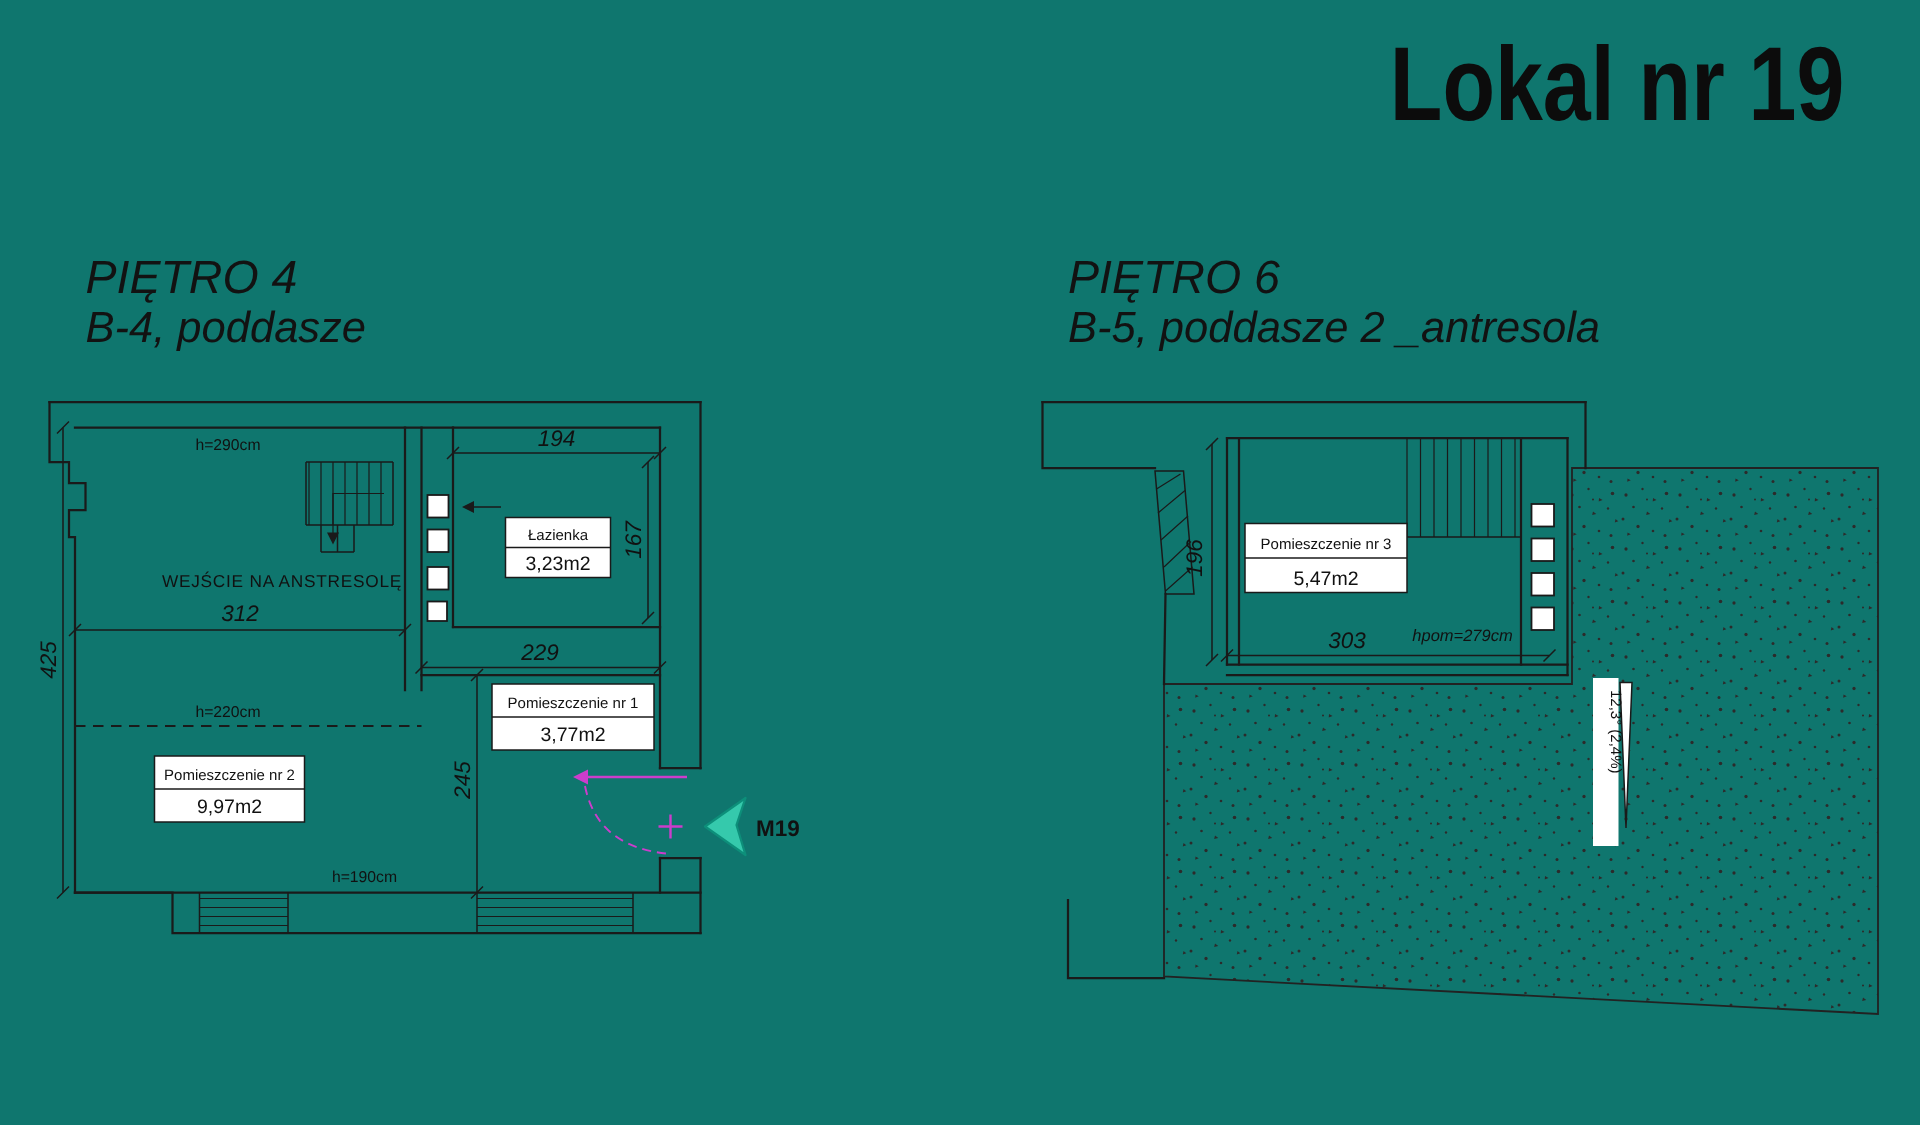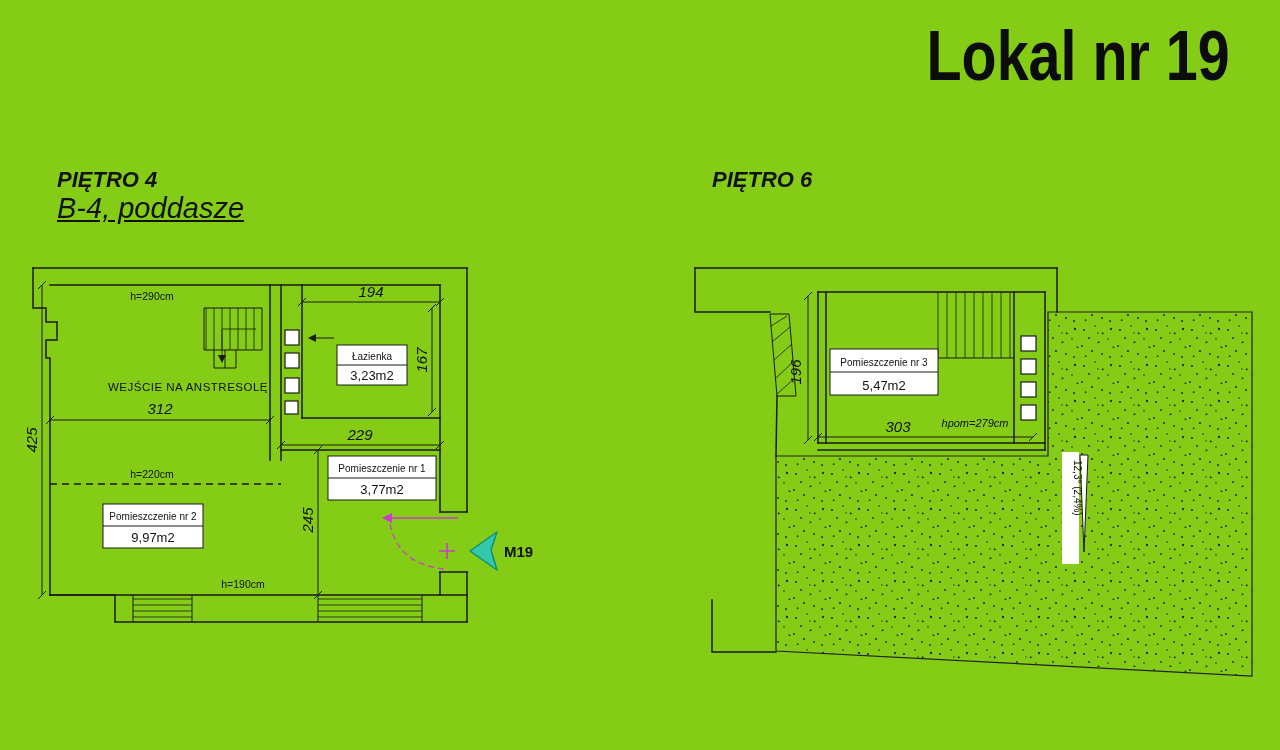--- a/index.html
+++ b/index.html
@@ -1,26 +1,26 @@
 <!DOCTYPE html>
 <html style="--ink: #1a1a1a; --door: #cc3dcc; --entry_arrow: #35c9ac;"><head>
 <meta charset="utf-8">
 <style>
   * { margin:0; padding:0; box-sizing:border-box; }
   html,body { width:1280px; height:750px; background:#ffffff;
               font-family:"Liberation Sans", sans-serif; }
-  .sheet { position:relative; width:1280px; height:750px; overflow:hidden; background:#84cc16; }
+  .sheet { position:relative; width:1280px; height:750px; overflow:hidden; background:#0f766e; }
 
   .main-title { position:absolute; top:16px; right:50px; font-size:70px; font-weight:bold;
                 color:#0c0c0c; white-space:nowrap; transform:scaleX(.82); transform-origin:100% 0;
                 letter-spacing:0; }
 
   .plan-heading { position:absolute; color:#121212; font-style:italic; line-height:1.15; }
-  .plan-heading .l1 { font-size:22px;font-weight:bold; }
-  .plan-heading .l2 { font-size:29px;text-decoration:underline; }
+  .plan-heading .l1 { font-size:31px; }
+  .plan-heading .l2 { font-size:29px; }
   #h4 { left:57px;  top:167px; }
   #h5 { left:712px; top:167px; }
 
   svg.plan { position:absolute; }
   #plan4 { left:0px;   top:250px; }
   #plan5 { left:680px; top:250px; }
 
   .w   { fill:none; stroke:var(--ink,#1a1a1a); stroke-width:1.5; stroke-linecap:square; }
   .t   { fill:none; stroke:var(--ink,#1a1a1a); stroke-width:1; }
   .th  { fill:none; stroke:var(--ink,#1a1a1a); stroke-width:.8; }
@@ -53,20 +53,21 @@
 
   <div class="main-title">Lokal nr 19</div>
 
   <div class="plan-heading" id="h4">
     <div class="l1">PIĘTRO 4</div>
     <div class="l2">B-4, poddasze</div>
   </div>
 
   <div class="plan-heading" id="h5">
     <div class="l1">PIĘTRO 6</div>
+    <div class="l2">B-5, poddasze 2 _antresola</div>
   </div>
 
   <svg id="plan4" class="plan" width="560" height="390" viewBox="0 250 560 390">
 
     <g>
       <path class="w" d="M 33,268 L 467,268"></path>
       <path class="w" d="M 33,268 L 33,308 L 46,308 L 46,322 L 57,322 L 57,340 L 46,340 L 46,358 L 50,358 L 50,595"></path>
       <path class="w" d="M 50,595 L 115,595 L 115,622 L 467,622"></path>
       <path class="w" d="M 467,622 L 467,572"></path>
       <path class="w" d="M 467,512 L 467,268"></path>

